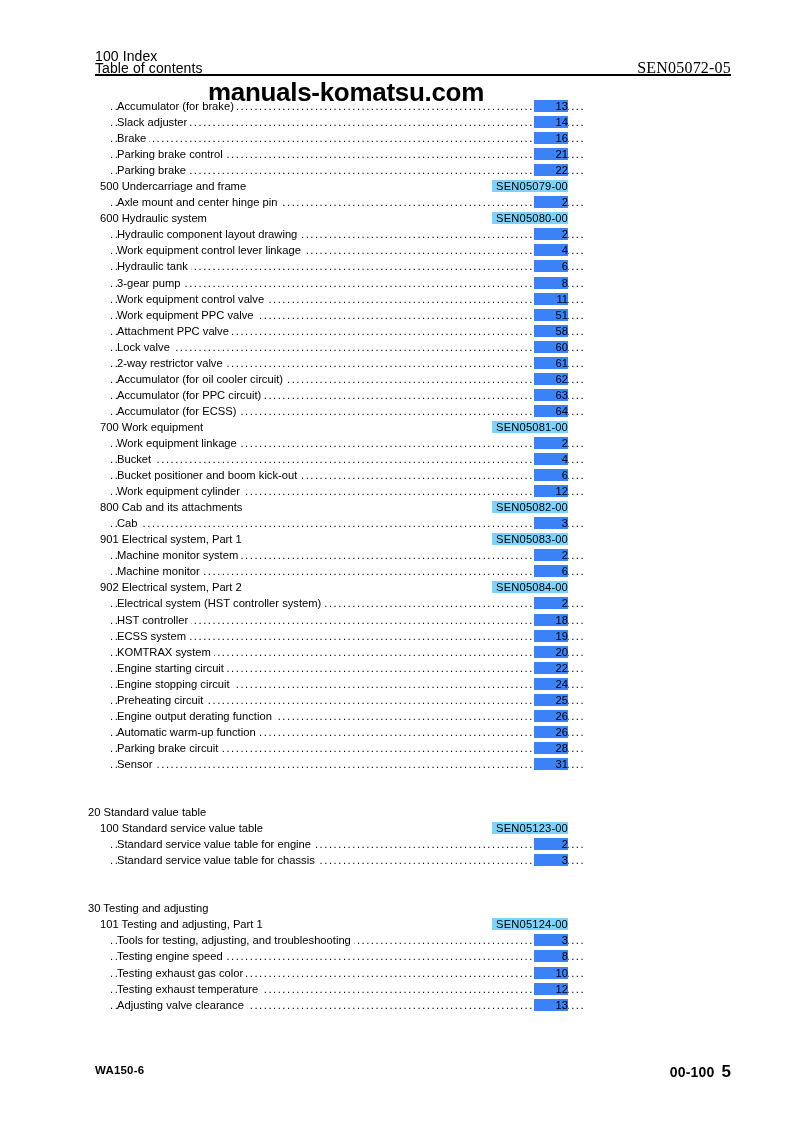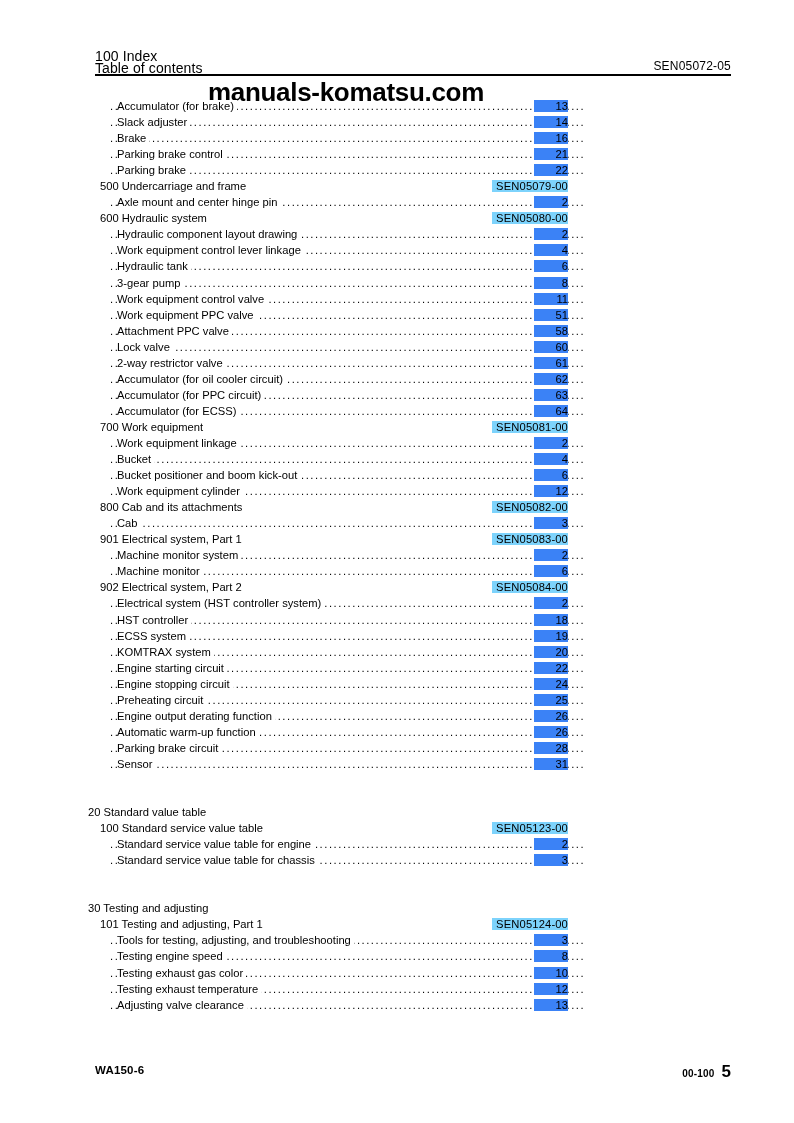--- a/index.html
+++ b/index.html
@@ -38,23 +38,24 @@
   }
   .header-left div {
     font-size: 14px;
     letter-spacing: 0.1px;
     white-space: nowrap;
   }
   .header-right {
     position: absolute;
     right: 0;
     top: 9px;
-    font-size: 12px;
+    font-size: 16px;
     letter-spacing: 0.2px;
     white-space: nowrap;
+    font-family: Liberation Serif, serif;
   }
   .header-rule {
     position: absolute;
     left: 95px;
     top: 74px;
     width: 636px;
     height: 2px;
     background: #000;
   }
 
@@ -163,21 +164,21 @@
   }
   .footer-right {
     position: absolute;
     right: 0;
     top: 0;
     display: flex;
     align-items: baseline;
     gap: 7px;
   }
   .footer-code {
-    font-size: 10px;
+    font-size: 14px;
     font-weight: bold;
     letter-spacing: 0.2px;
   }
   .footer-page {
     font-size: 17px;
     font-weight: bold;
   }
 </style>
 </head>
 <body>

